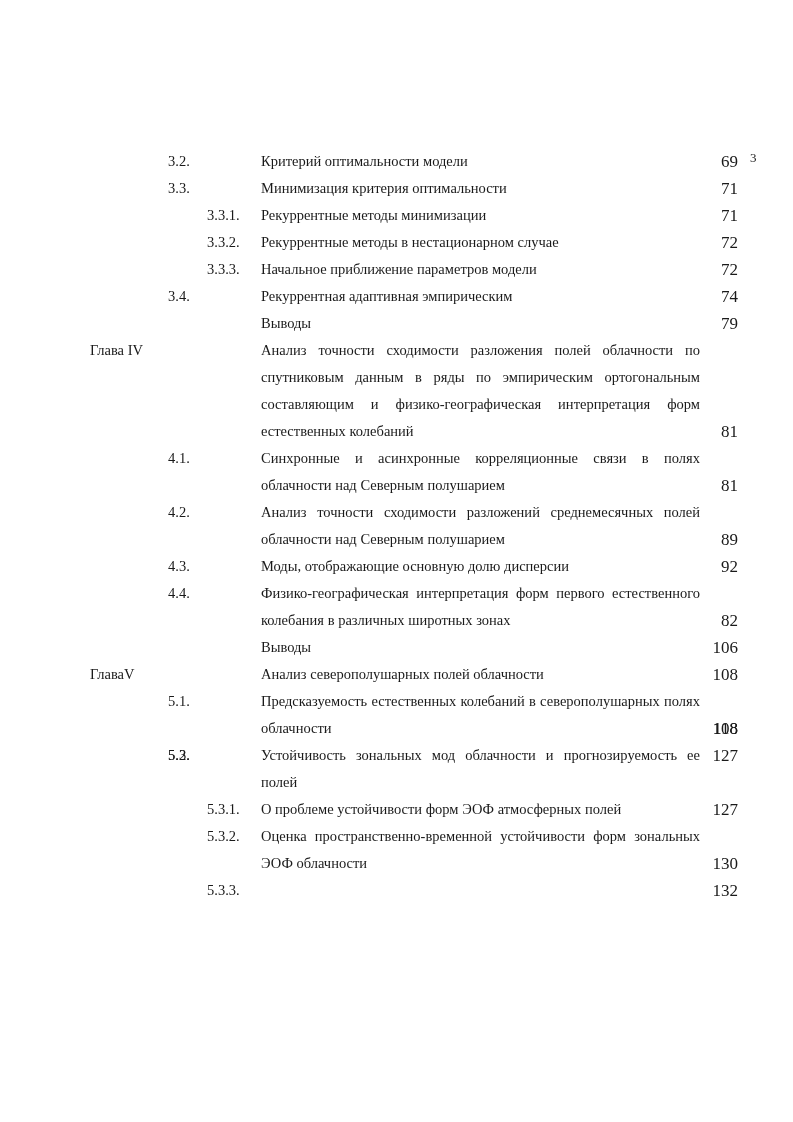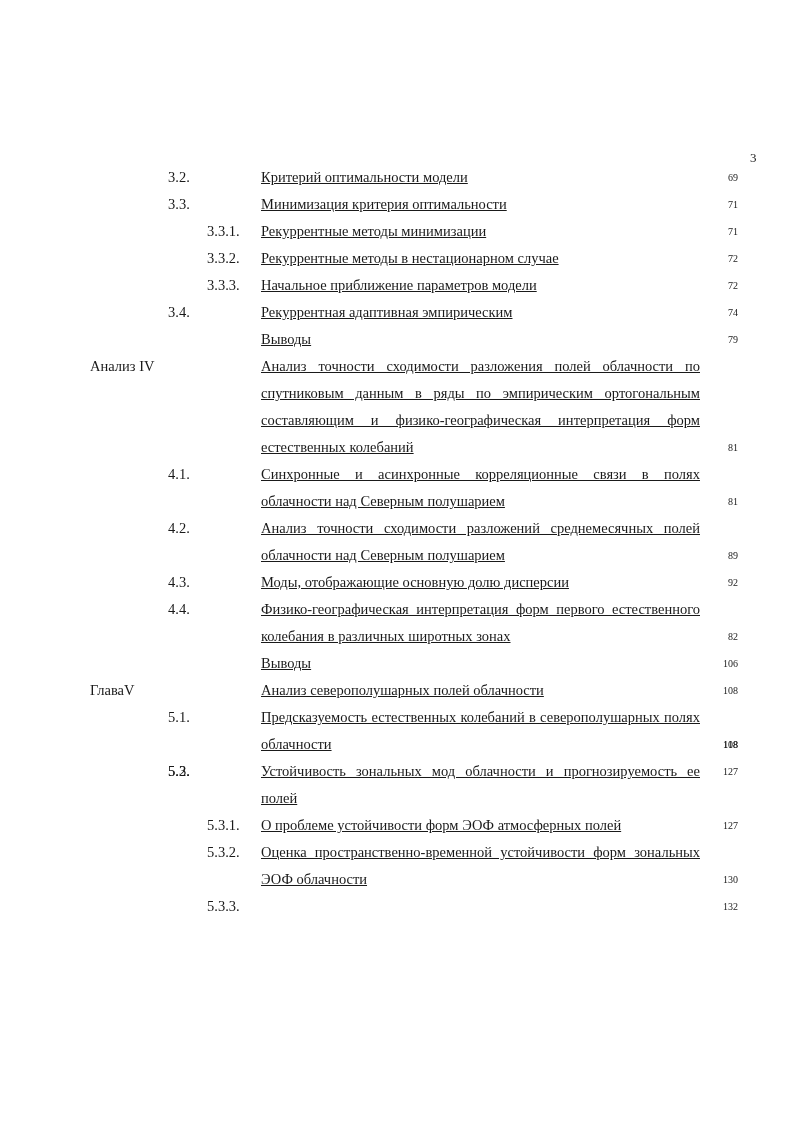--- a/index.html
+++ b/index.html
@@ -1,27 +1,27 @@
 <!DOCTYPE html>
 <html><head>
 <meta charset="utf-8">
 <style>
   html, body { margin: 0; padding: 0; background: #ffffff; }
   body { width: 793px; height: 1122px; position: relative; overflow: hidden;
          font-family: "Liberation Serif", serif; color: #1a1a1a; }
   .page-num { position: absolute; left: 750px; top: 150px; font-size: 13px; }
-  .toc { position: absolute; left: 0; top: 164px; width: 739px; }
+  .toc { position: absolute; left: 0; top: 148px; width: 739px; }
   .entry { position: relative; width: 793px; }
   .num { position: absolute; top: 0; font-size: 14.5px; line-height: 27px; }
   .num.chapter { left: 90px; }
   .num.l1 { left: 168px; }
   .num.l2 { left: 207px; }
   .title { margin-left: 261px; width: 439px; font-size: 14.5px; line-height: 27px;
-           text-align: justify; text-align-last: left; text-decoration: underline; }
-  .pg { position: absolute; right: 55px; font-size: 10px; line-height: 27px; text-align: right; }
+           text-align: justify; text-align-last: left; }
+  .pg { position: absolute; right: 55px; font-size: 17px; line-height: 27px; text-align: right; }
   .pg.bottom { bottom: 0; }
   .pg.top { top: 0; }
 </style>
 </head>
 <body>
 
 <div class="page-num">3</div>
 
 <div class="toc">
 
@@ -54,21 +54,21 @@
     <span class="num l1">3.4.</span>
     <div class="title">Рекуррентная адаптивная эмпирическим</div>
     <span class="pg bottom">74</span>
   </div>
     <div class="entry">
     <span class="num l1"></span>
     <div class="title">Выводы</div>
     <span class="pg bottom">79</span>
   </div>
     <div class="entry">
-    <span class="num chapter">Анализ IV</span>
+    <span class="num chapter">Глава IV</span>
     <div class="title">Анализ точности сходимости разложения полей облачности по спутниковым данным в ряды по эмпирическим ортогональным составляющим и физико-географическая интерпретация форм естественных колебаний</div>
     <span class="pg bottom">81</span>
   </div>
     <div class="entry">
     <span class="num l1">4.1.</span>
     <div class="title">Синхронные и асинхронные корреляционные связи в полях облачности над Северным полушарием</div>
     <span class="pg bottom">81</span>
   </div>
     <div class="entry">
     <span class="num l1">4.2.</span>

